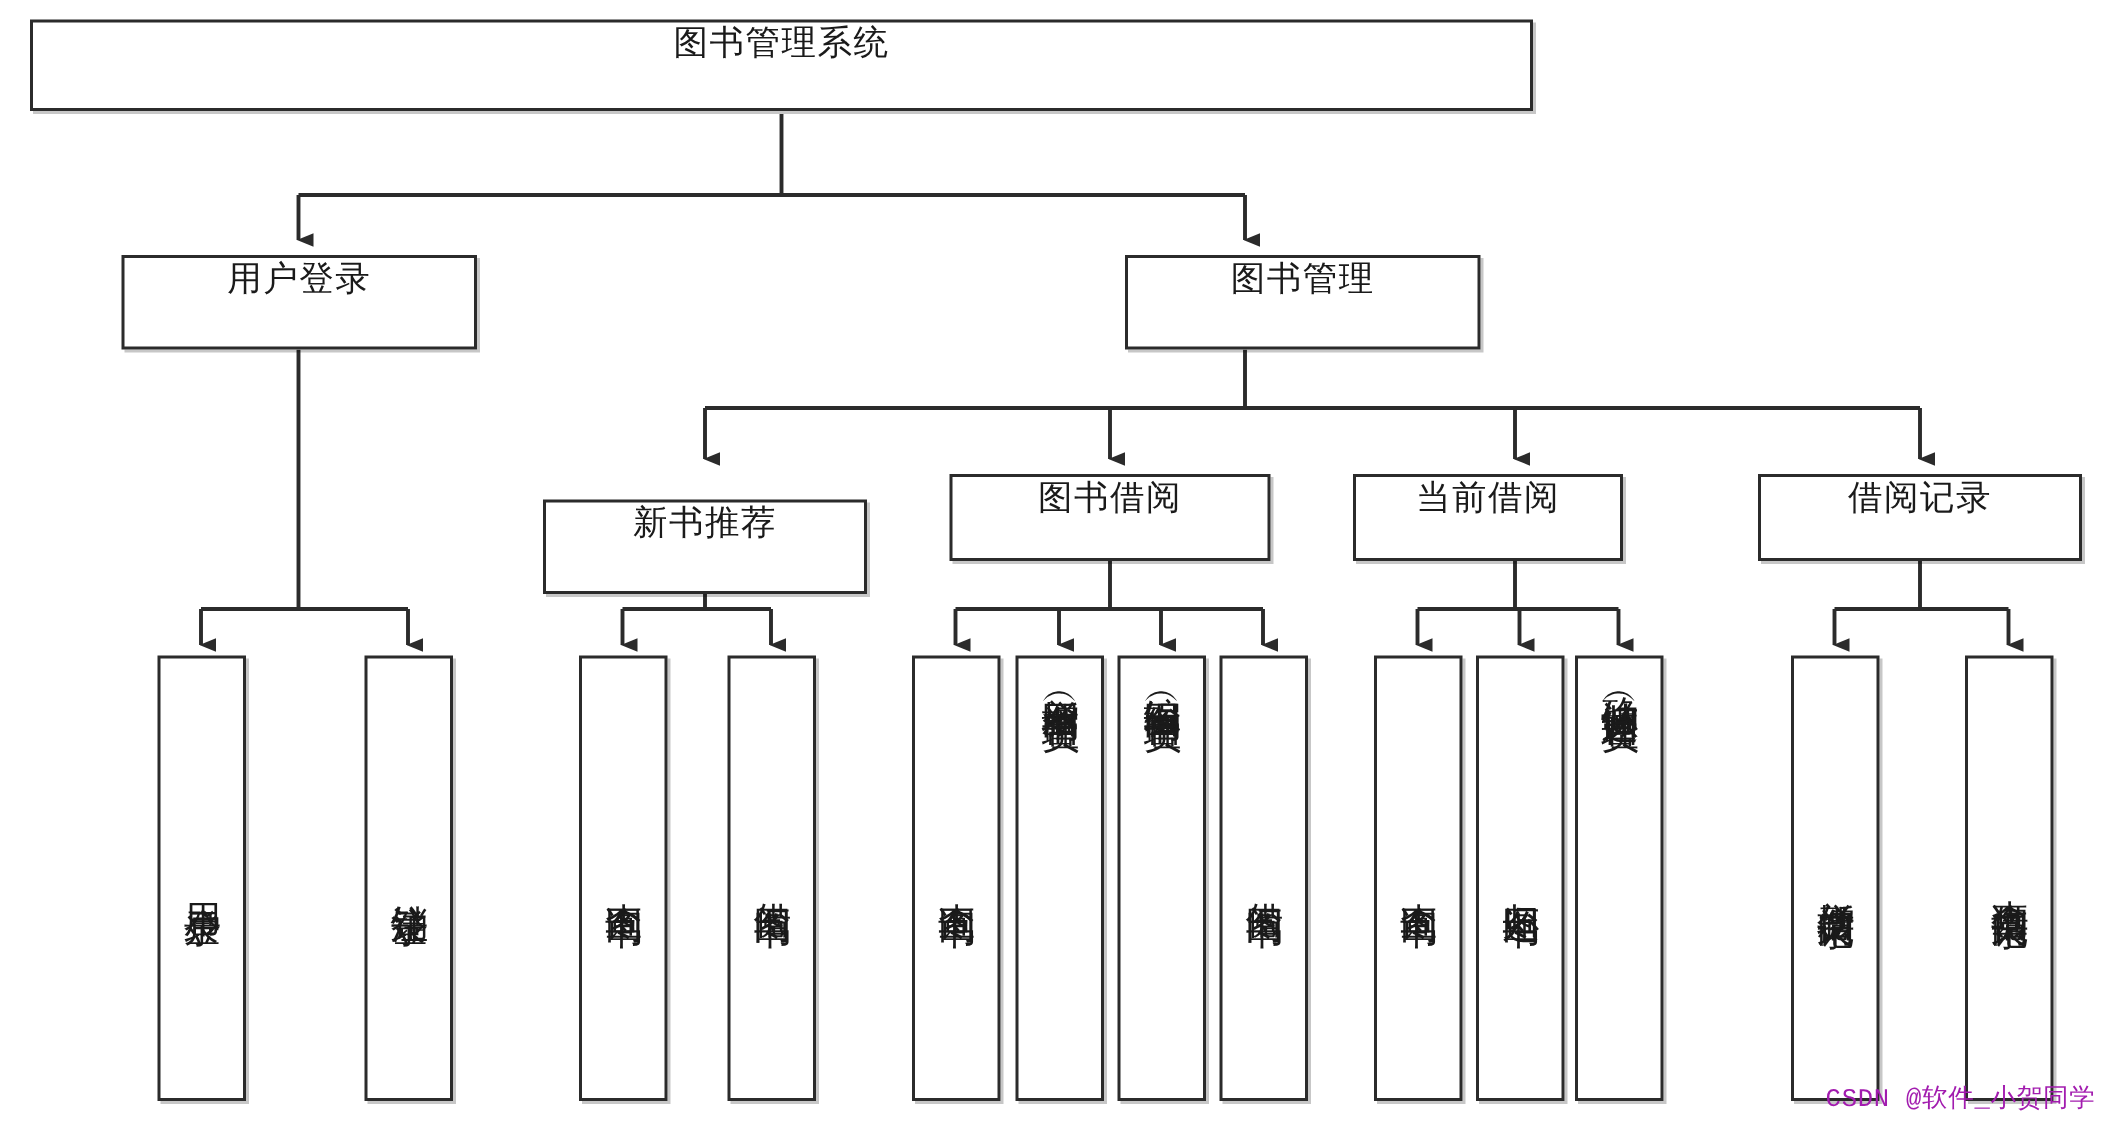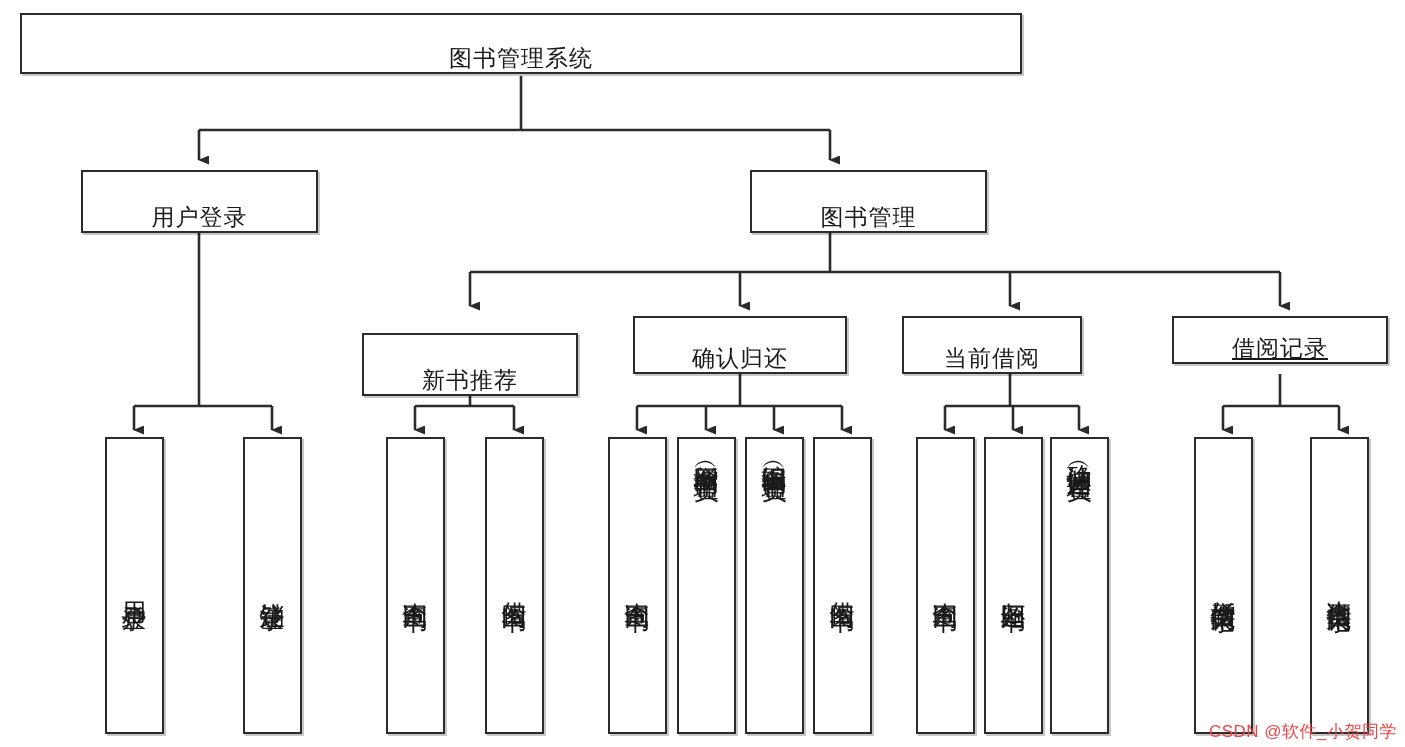--- a/index.html
+++ b/index.html
@@ -11,21 +11,21 @@
   #diagram-root{position:absolute;left:0;top:0;width:1405px;height:747px;}
   svg#edges{position:absolute;left:0;top:0;width:1405px;height:747px;pointer-events:none;}
 
   .node{
     position:absolute;
     box-sizing:border-box;
     background:#ffffff;
     border:2.5px solid #2b2b2b;
     box-shadow:2px 2px 0 rgba(0,0,0,0.22);
     display:flex;
-    align-items:flex-end;
+    align-items:flex-start;
     justify-content:center;
     color:#1a1a1a;
   }
   .node .label{
     display:block;
     text-align:center;
     line-height:1.18;
     white-space:nowrap;
   }
   
@@ -48,24 +48,25 @@
     white-space:nowrap;
   }
   .node.vert.align-top{align-items:flex-start;}
   .node.vert.align-mid{align-items:center;padding-top:0;}
 
   #watermark{
     position:absolute;
     right:8px;
     bottom:4px;
     font-size:17px;
-    color:#ef4444;
+    color:#a21caf;
     letter-spacing:0.5px;
     user-select:none;
     white-space:nowrap;
+    font-family:Liberation Mono, monospace;
   }
 </style>
 </head>
 <body>
 
 <div id="diagram-root">
 
   <svg id="edges" viewBox="0 0 1405 747" xmlns="http://www.w3.org/2000/svg">
     <defs>
       <marker id="arrow" markerWidth="9" markerHeight="11" refX="4.5" refY="10" orient="auto" markerUnits="userSpaceOnUse">
@@ -126,28 +127,28 @@
 
   <div class="node horiz" style="left:750px;top:170px;width:237px;height:63px;">
     <span class="label">图书管理</span>
   </div>
 
   <div class="node horiz" style="left:362px;top:333px;width:216px;height:63px;">
     <span class="label">新书推荐</span>
   </div>
 
   <div class="node horiz" style="left:633px;top:316px;width:214px;height:58px;">
-    <span class="label">确认归还</span>
+    <span class="label">图书借阅</span>
   </div>
 
   <div class="node horiz" style="left:902px;top:316px;width:180px;height:58px;">
     <span class="label">当前借阅</span>
   </div>
 
-  <div class="node horiz" style="left:1172px;top:316px;width:216px;height:48px;text-decoration:underline;">
+  <div class="node horiz" style="left:1172px;top:316px;width:216px;height:58px;">
     <span class="label">借阅记录</span>
   </div>
 
   <div class="node vert align-mid" style="left:105px;top:437px;width:59px;height:297px;">
     <span class="label">用户登录</span>
   </div>
 
   <div class="node vert align-mid" style="left:243px;top:437px;width:59px;height:297px;">
     <span class="label">注销登录</span>
   </div>

